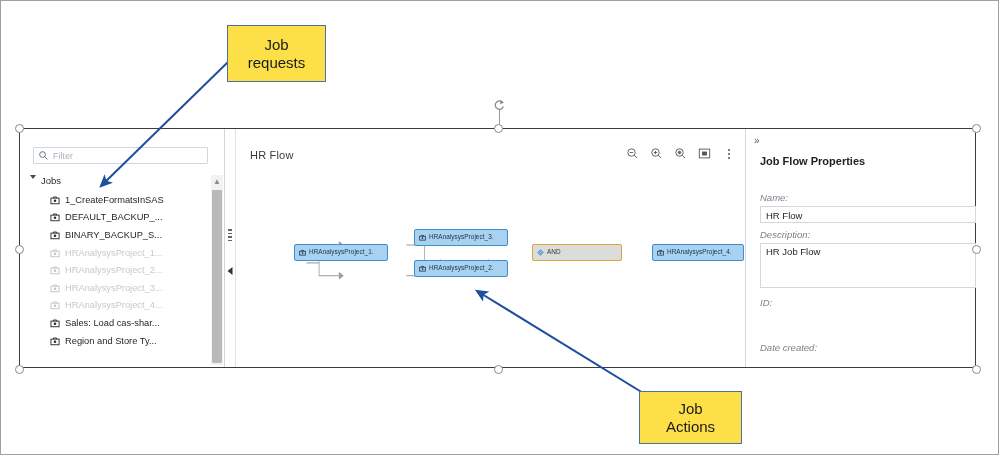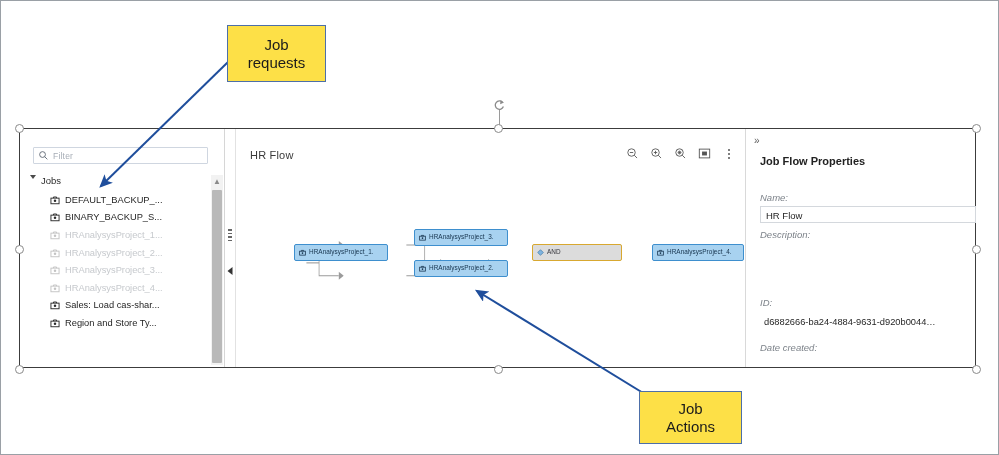--- a/index.html
+++ b/index.html
@@ -160,20 +160,28 @@
           <span id="filter-text">Filter</span>
         </div>
       </div>
 
       <div id="tree">
         <div class="tree-root">
           <span class="tri"></span>
           <span class="tree-root-label">Jobs</span>
         </div>
         <div id="tree-items">
+            <div class="tree-item">
+              <svg class="ji" viewBox="0 0 16 16">
+                <rect x="1.5" y="5" width="13" height="9" fill="none" stroke="#2a2a2a" stroke-width="1.5"></rect>
+                <path d="M5.5 5 V3.2 H10.5 V5" fill="none" stroke="#2a2a2a" stroke-width="1.5"></path>
+                <circle cx="8" cy="9.3" r="2" fill="#2a2a2a"></circle>
+              </svg>
+              <span class="lbl">1_CreateFormatsInSAS</span>
+            </div>
             <div class="tree-item">
               <svg class="ji" viewBox="0 0 16 16">
                 <rect x="1.5" y="5" width="13" height="9" fill="none" stroke="#2a2a2a" stroke-width="1.5"></rect>
                 <path d="M5.5 5 V3.2 H10.5 V5" fill="none" stroke="#2a2a2a" stroke-width="1.5"></path>
                 <circle cx="8" cy="9.3" r="2" fill="#2a2a2a"></circle>
               </svg>
               <span class="lbl">DEFAULT_BACKUP_...</span>
             </div>
             <div class="tree-item">
               <svg class="ji" viewBox="0 0 16 16">
@@ -348,23 +356,23 @@
     </div>
 
     <div id="props">
       <div id="props-expand">»</div>
       <div id="props-title">Job Flow Properties</div>
 
       <div class="p-label" style="left:14px;top:63px;">Name:</div>
       <div class="p-field" style="left:14px;top:77px;width:216px;height:17px;line-height:13px;">HR Flow</div>
 
       <div class="p-label" style="left:14px;top:100px;">Description:</div>
+      <div class="p-field" style="left:14px;top:114px;width:216px;height:45px;">HR Job Flow</div>
 
       <div class="p-label" style="left:14px;top:168px;">ID:</div>
-      <div class="p-static" style="left:18px;top:188px;width:214px;">d6882666-ba24-4884-9631-d920b0044…</div>
 
       <div class="p-label" style="left:14px;top:213px;">Date created:</div>
     </div>
 
   </div>
 
   <div class="sel-handle" style="left:-5px;top:-5px;"></div>
   <div class="sel-handle" style="left:474px;top:-5px;"></div>
   <div class="sel-handle" style="left:952px;top:-5px;"></div>
   <div class="sel-handle" style="left:-5px;top:116px;"></div>

